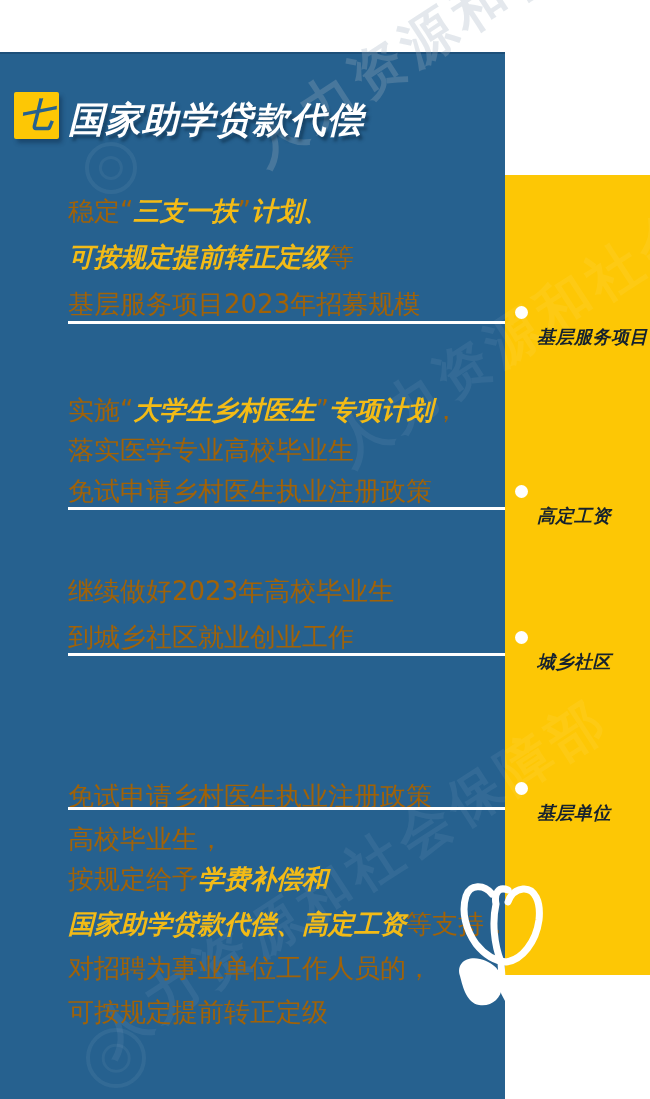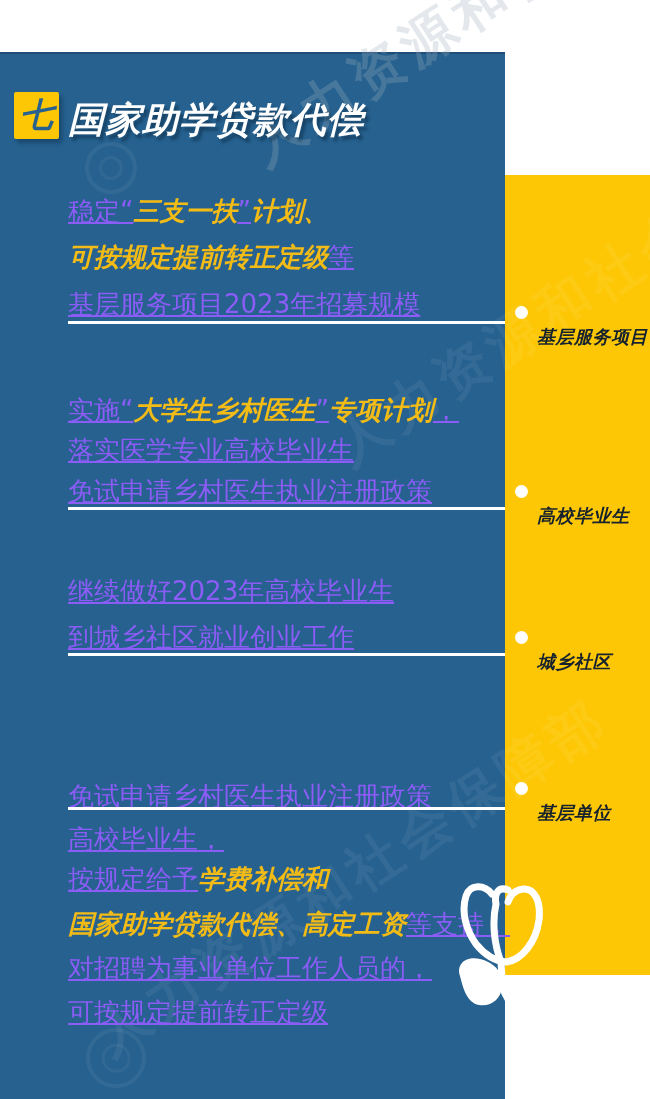--- a/index.html
+++ b/index.html
@@ -43,21 +43,21 @@
   .title{
     position:absolute;left:68px;top:96px;z-index:3;
     color:#ffffff;font-size:36px;font-weight:bold;font-style:italic;
     letter-spacing:1px;white-space:nowrap;
     text-shadow:3px 4px 3px rgba(8,35,60,0.5);
   }
   .line{
     position:absolute;left:68px;z-index:3;white-space:nowrap;
     font-size:26px;line-height:32px;color:#ffffff;
   }
-  .sw{color:#8b5cf6;font-weight:normal;font-style:normal;text-decoration:underline;}
+  .sw{color:#a16207;font-weight:normal;font-style:normal;}
   .sy{color:#f3bb16;font-weight:bold;font-style:italic;}
   .rule{
     position:absolute;left:68px;width:437px;height:3px;background:#ffffff;z-index:3;
   }
   .bullet{
     position:absolute;left:515px;width:13px;height:13px;border-radius:50%;
     background:#ffffff;z-index:3;
   }
   .side-label{
     position:absolute;left:537px;z-index:3;white-space:nowrap;
@@ -105,21 +105,21 @@
     <span class="sw">落实医学专业高校毕业生</span>
   </div>
   <div class="line" style="top:394px">
     <span class="sw">实施</span><span class="sw">“</span><span class="sy">大学生乡村医生</span><span class="sw">”</span><span class="sy">专项计划</span><span class="sw">，</span>
   </div>
   <div class="line" style="top:475px">
     <span class="sw">免试申请乡村医生执业注册政策</span>
   </div>
   <div class="rule" style="top:507px"></div>
   <div class="bullet" style="top:485px"></div>
-  <div class="side-label" style="top:481px">高校毕业生</div>
+  <div class="side-label" style="top:481px">高定工资</div>
 
   <div class="line" style="top:575px">
     <span class="sw">继续做好2023年高校毕业生</span>
   </div>
   <div class="line" style="top:621px">
     <span class="sw">到城乡社区就业创业工作</span>
   </div>
   <div class="rule" style="top:653px"></div>
   <div class="bullet" style="top:631px"></div>
   <div class="side-label" style="top:627px">城乡社区</div>

